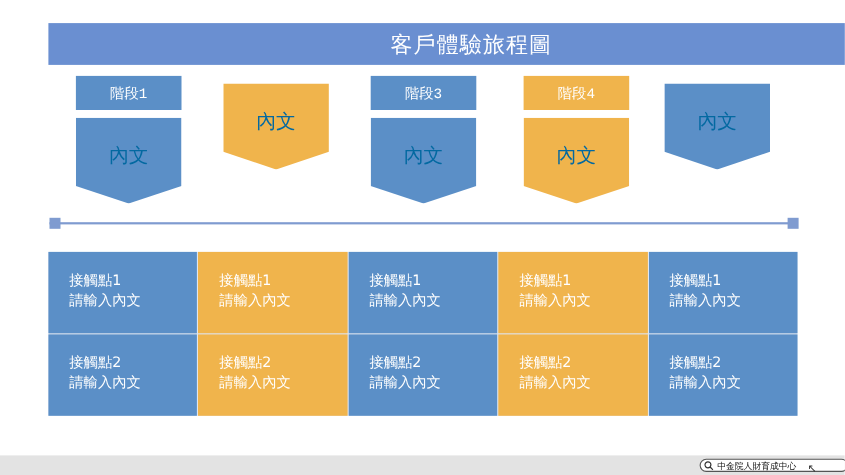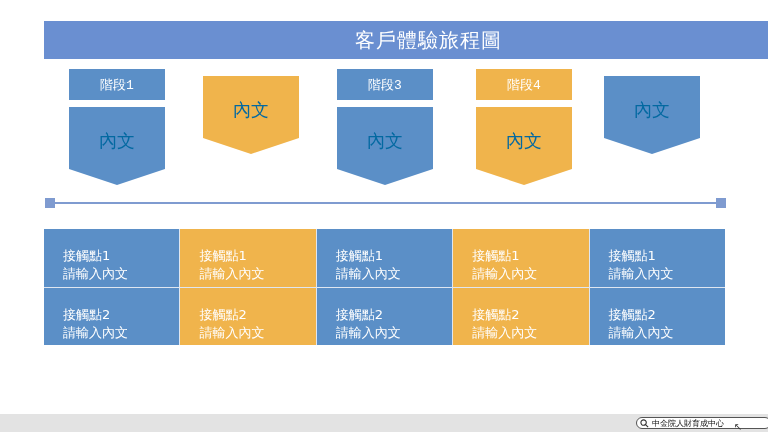--- a/index.html
+++ b/index.html
@@ -5,21 +5,21 @@
   html,body{margin:0;padding:0;}
   body{width:768px;height:432px;position:relative;background:#ffffff;overflow:hidden;font-family:"DejaVu Sans","Liberation Sans",sans-serif;}
   .title-bar{position:absolute;left:44px;top:21px;width:681px;height:38px;background:#6a8fd1;color:#fff;display:flex;align-items:center;justify-content:center;font-size:20px;letter-spacing:1px;padding-left:44px;}
   .stage{position:absolute;top:69px;width:96px;}
   .stage-label{height:31px;display:flex;align-items:center;justify-content:center;color:#fff;font-size:13px;font-family:Liberation Mono, monospace;}
   .stage-body{position:relative;margin-top:7px;height:78px;}
   .stage-body svg{position:absolute;left:0;top:0;}
   .stage-body span{position:absolute;left:0;right:0;top:22px;text-align:center;color:#0369a1;font-size:18px;}
   .timeline{position:absolute;left:45px;top:202px;width:680px;height:2px;background:#7f9bd0;}
   .tl-cap{position:absolute;top:198px;width:10px;height:10px;background:#7f9bd0;}
-  .grid{position:absolute;left:44px;top:229px;width:681px;height:116px;display:grid;grid-template-columns:repeat(5,1fr);grid-template-rows:1fr 1fr;gap:1px;background:#dfe6f0;}
+  .grid{position:absolute;left:44px;top:229px;width:681px;height:149px;display:grid;grid-template-columns:repeat(5,1fr);grid-template-rows:1fr 1fr;gap:1px;background:#dfe6f0;}
   .cell{color:#fff;font-size:13px;line-height:18px;padding:18px 0 0 19px;box-sizing:border-box;}
   .footer{position:absolute;left:0;top:414px;width:768px;height:18px;background:#e3e3e3;}
   .search-pill{position:absolute;left:636px;top:417px;width:135px;height:12px;border:1px solid #555;border-radius:7px;background:#fff;display:flex;align-items:center;font-size:8px;color:#111;padding-left:3px;box-sizing:border-box;}
   .cursor{position:absolute;left:734px;top:421px;font-size:10px;color:#333;}
 </style>
 </head>
 <body>
 
 <div class="title-bar">客戶體驗旅程圖</div>
 

